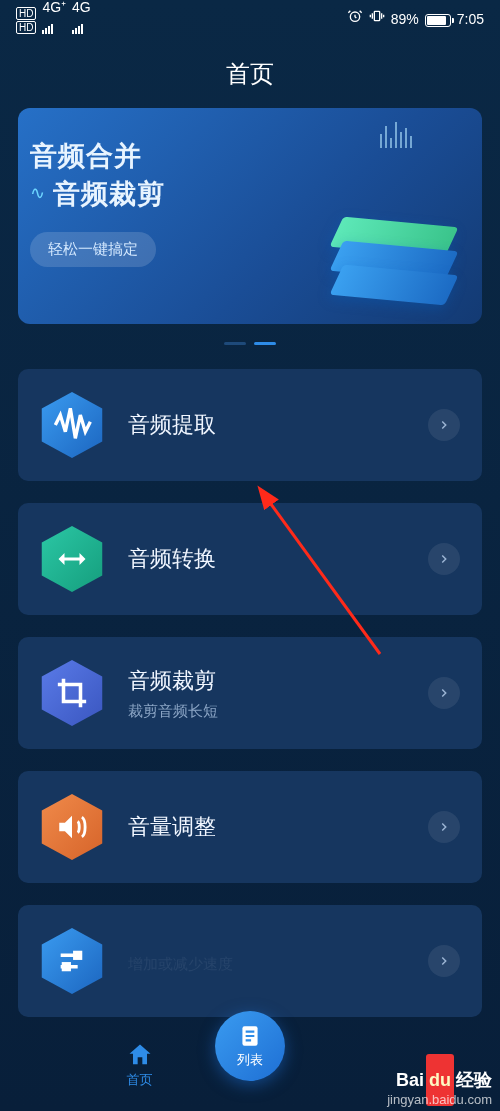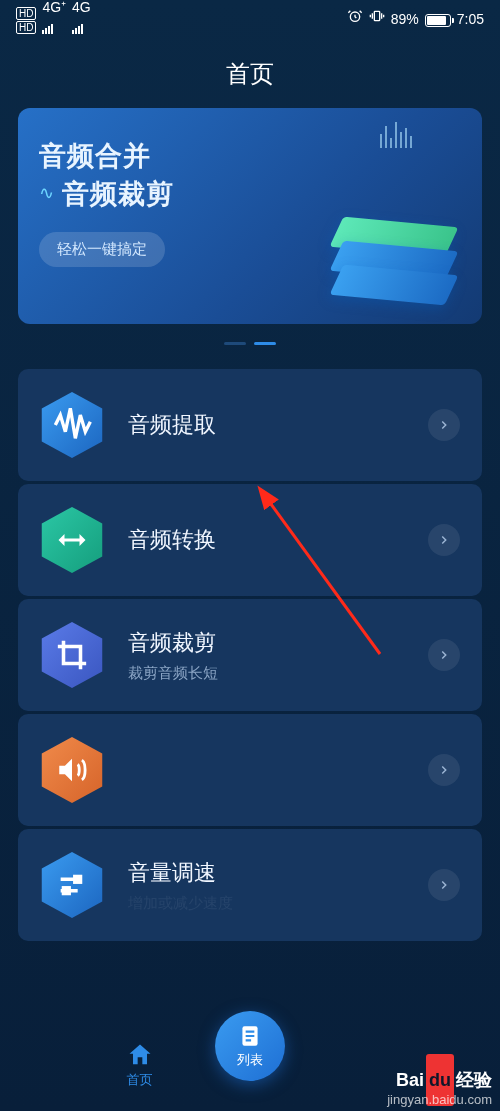--- a/index.html
+++ b/index.html
@@ -33,21 +33,21 @@
     .battery::after { content:""; position:absolute; right:-4px; top:3px; width:2px; height:5px; background:#fff; border-radius:0 1px 1px 0; }
     .battery-fill { height:100%; width:89%; background:#fff; border-radius:1px; }
     
     .page-title { text-align: center; font-size: 24px; font-weight: 500; padding: 24px 0 18px; }
     
     .banner {
       margin: 0 18px;
       height: 216px;
       border-radius: 12px;
       background: linear-gradient(135deg, #2670c7 0%, #1a4d96 60%, #133a73 100%);
-      padding: 30px 21px;
+      padding: 30px 12px;
       position: relative;
       overflow: hidden;
     }
     .banner-title1 { font-size: 27px; font-weight: 600; color: #e8f4ff; letter-spacing: 1px; }
     .banner-title2 { font-size: 27px; font-weight: 600; color: #e8f4ff; margin-left: 28px; margin-top: 2px; letter-spacing: 1px; }
     .banner-row2 { display: flex; align-items: center; gap: 8px; }
     .wave-ico { color: #6dd5ff; font-size: 18px; }
     .banner-chip {
       display: inline-block;
       margin-top: 20px;
@@ -61,21 +61,21 @@
     .srv { width: 120px; height: 30px; background: linear-gradient(90deg,#3aa0f0,#1c6bc4); transform: skewX(-25deg) skewY(5deg); margin-top: -6px; border-radius: 4px; box-shadow: 0 4px 12px rgba(0,100,200,.3); }
     .srv.top { background: linear-gradient(90deg,#5de8b8,#3ac48b); }
     .eq-bars { position:absolute; right:70px; top:14px; display:flex; gap:3px; align-items:flex-end; }
     .eb{width:2px;background:rgba(180,230,255,.6);}
     .eb:nth-child(1){height:14px}.eb:nth-child(2){height:22px}.eb:nth-child(3){height:10px}.eb:nth-child(4){height:26px}.eb:nth-child(5){height:16px}.eb:nth-child(6){height:20px}.eb:nth-child(7){height:12px}
     
     .dots { display: flex; justify-content: center; gap: 8px; padding: 18px 0 24px; }
     .dot { width: 22px; height: 3px; background: #1e4a7a; border-radius: 2px; }
     .dot.active { background: #2e8ce8; }
     
-    .card-list { padding: 0 18px; display: flex; flex-direction: column; gap: 3px; }
+    .card-list { padding: 0 18px; display: flex; flex-direction: column; gap: 22px; }
     .card {
       background: #16365f;
       border-radius: 10px;
       height: 112px;
       display: flex;
       align-items: center;
       padding: 0 22px 0 18px;
       gap: 20px;
     }
     .hex {
@@ -112,21 +112,21 @@
       position: absolute; left: 50%; transform: translateX(-50%); bottom: 30px;
       width: 70px; height: 70px; border-radius: 50%;
       background: linear-gradient(135deg,#3a9bf0,#1e6fd4);
       display: flex; flex-direction: column; align-items: center; justify-content: center;
       box-shadow: 0 4px 16px rgba(30,110,210,.5);
       z-index: 4; color: #fff; font-size: 13px; gap: 2px;
     }
     
     .watermark { position: absolute; right: 8px; bottom: 4px; text-align: right; z-index: 6; }
     .wm-logo { font-size: 18px; font-weight: 700; }
-    .wm-logo .du { background: #e33; color: #0f172a; padding: 16px 3px; border-radius: 3px; margin: 0 2px; }
+    .wm-logo .du { background: #e33; color: #fef9c3; padding: 16px 3px; border-radius: 3px; margin: 0 2px; }
     .wm-sub { font-size: 13px; color: rgba(255,255,255,.7); }
     .hidden-sub { color: #4a6385; opacity: 0.3; }
   </style>
 </head>
 <body>
 
 <div class="status-bar">
   <div class="status-left">
     <div class="hd-stack">
       <span class="hd-badge">HD</span>
@@ -290,20 +290,21 @@
               <stop offset="1" stop-color="#d6642a"></stop>
             </linearGradient>
           </defs>
         </svg>
       <svg class="icon" width="34" height="34" viewBox="0 0 24 24" fill="#fff">
           <path d="M3 9v6h4l5 5V4L7 9H3z"></path>
           <path d="M16 8c1.5 1 1.5 7 0 8M19 5c3 2 3 12 0 14" fill="none" stroke="#fff" stroke-width="2"></path>
         </svg>
     </div>
     <div class="card-text">
+      <div class="card-title">音量调整</div>
     </div>
     <div class="chev">
       <svg width="14" height="14" viewBox="0 0 24 24" fill="none" stroke="#9db5d4" stroke-width="2.5">
           <path d="M9 6l6 6-6 6"></path>
         </svg>
     </div>
   </div>
 
   <div class="card">
     <div class="hex">
@@ -316,21 +317,20 @@
             </linearGradient>
           </defs>
         </svg>
       <svg class="icon" width="34" height="34" viewBox="0 0 24 24" fill="none" stroke="#fff" stroke-width="2.5">
           <path d="M4 8h12M4 16h12"></path>
           <rect x="14" y="6" width="4" height="4" fill="#fff"></rect>
           <rect x="6" y="14" width="4" height="4" fill="#fff"></rect>
         </svg>
     </div>
     <div class="card-text">
-      <div class="card-title">音量调速</div>
       <div class="card-sub hidden-sub">增加或减少速度</div>
     </div>
     <div class="chev">
       <svg width="14" height="14" viewBox="0 0 24 24" fill="none" stroke="#9db5d4" stroke-width="2.5">
           <path d="M9 6l6 6-6 6"></path>
         </svg>
     </div>
   </div>
 
 </div>

